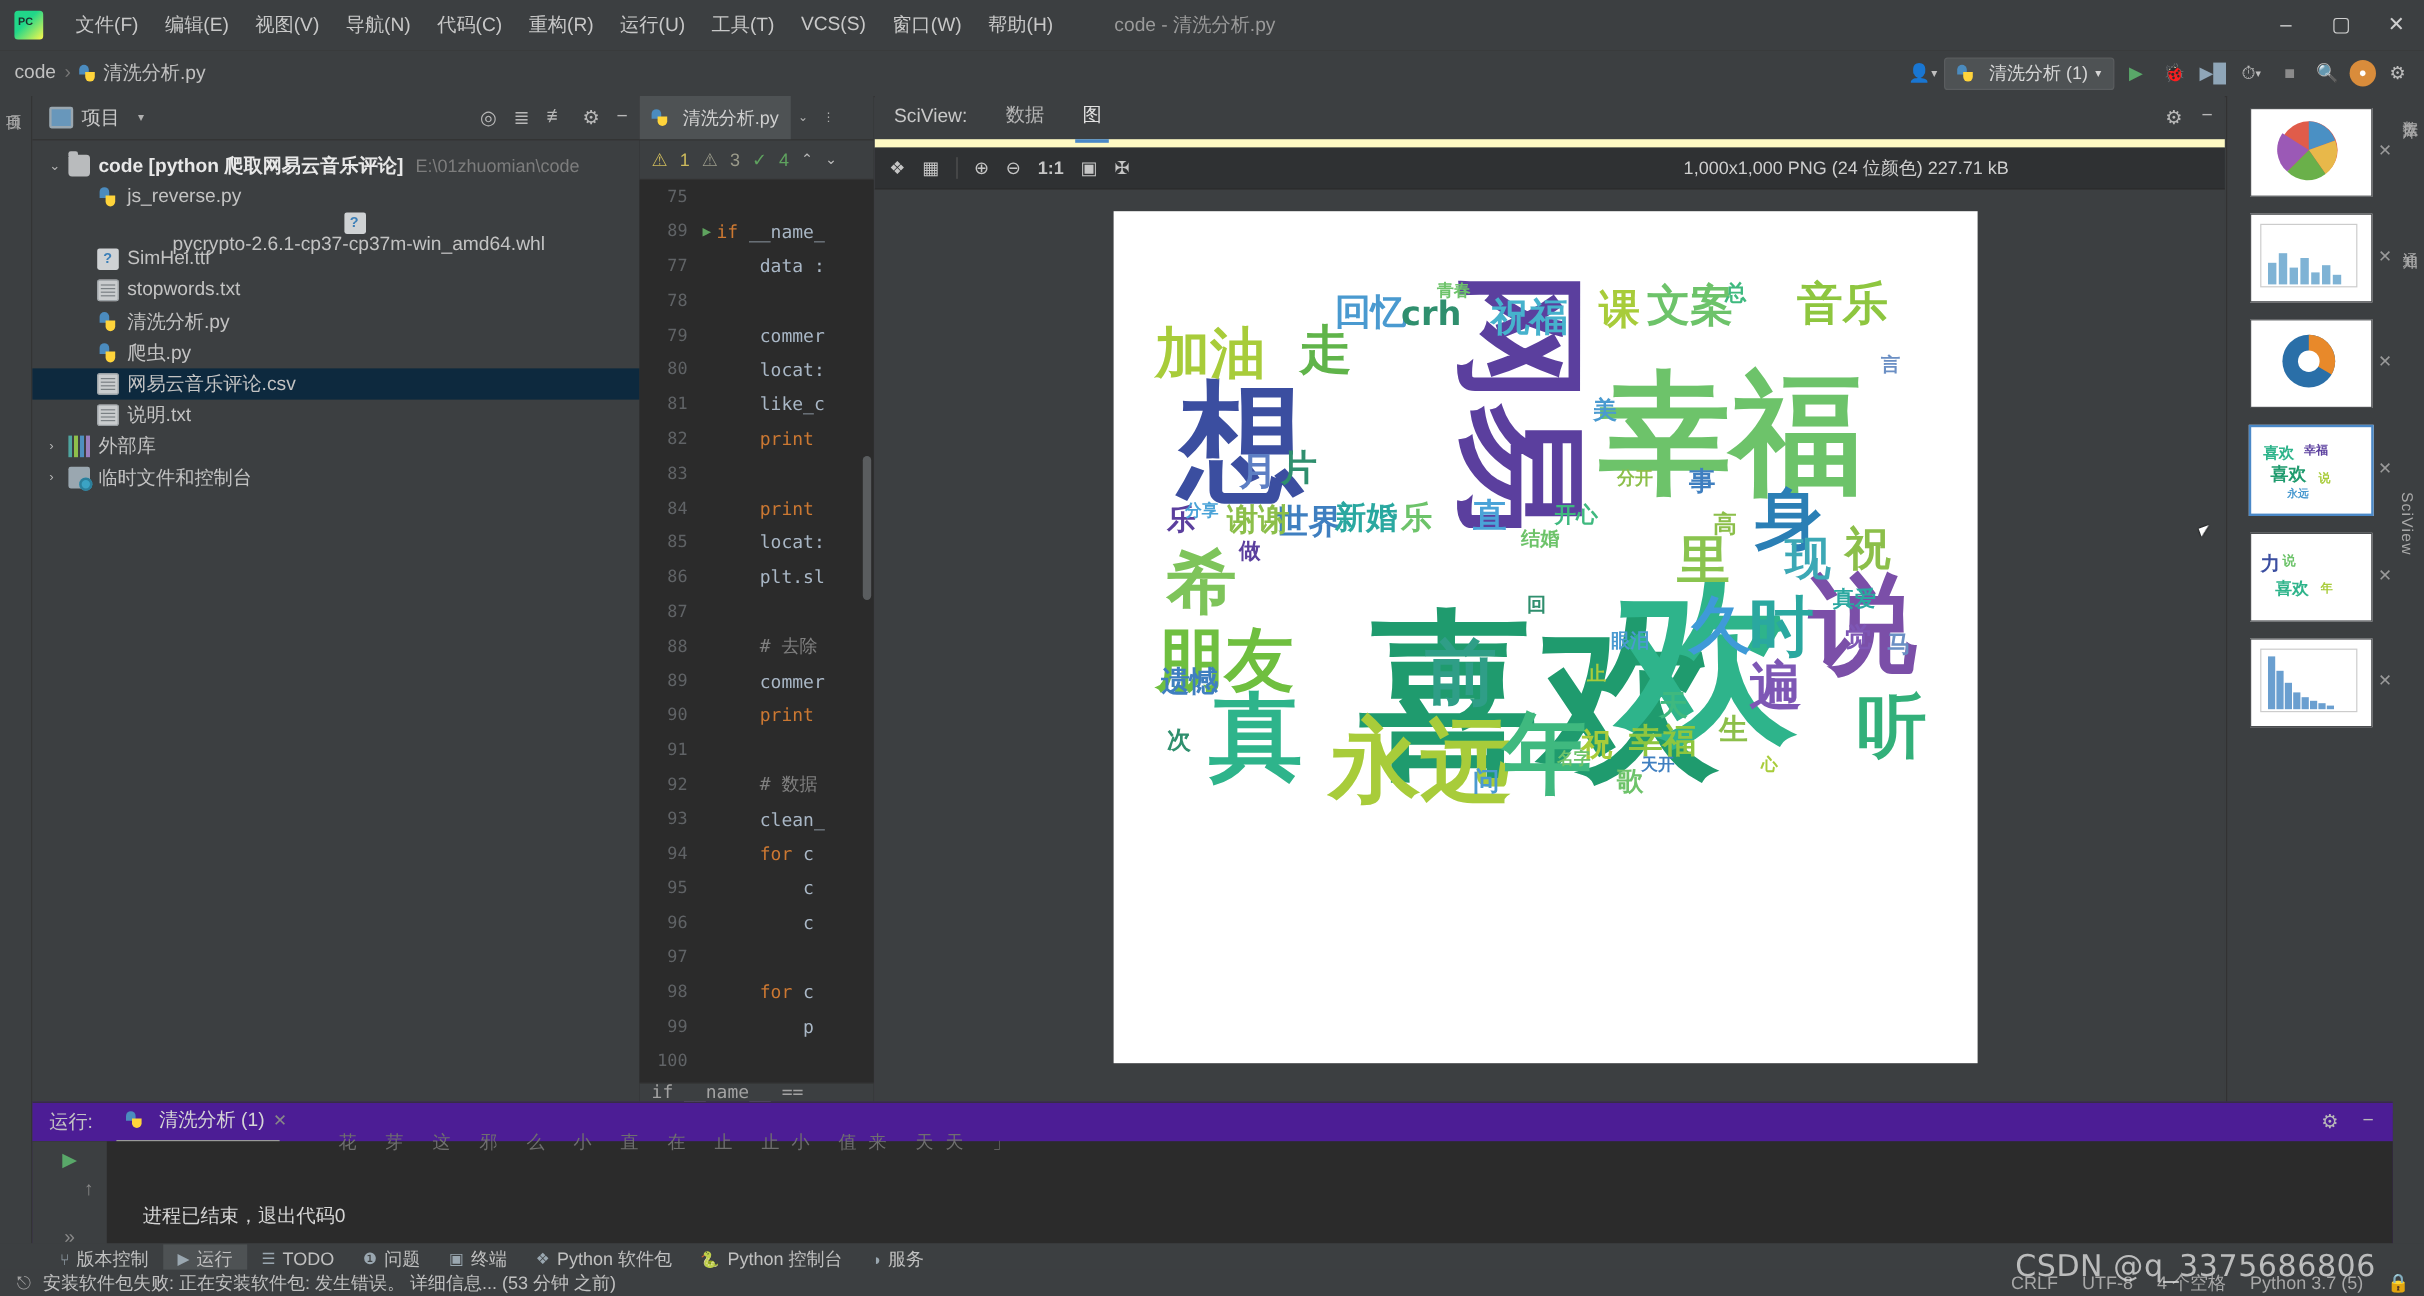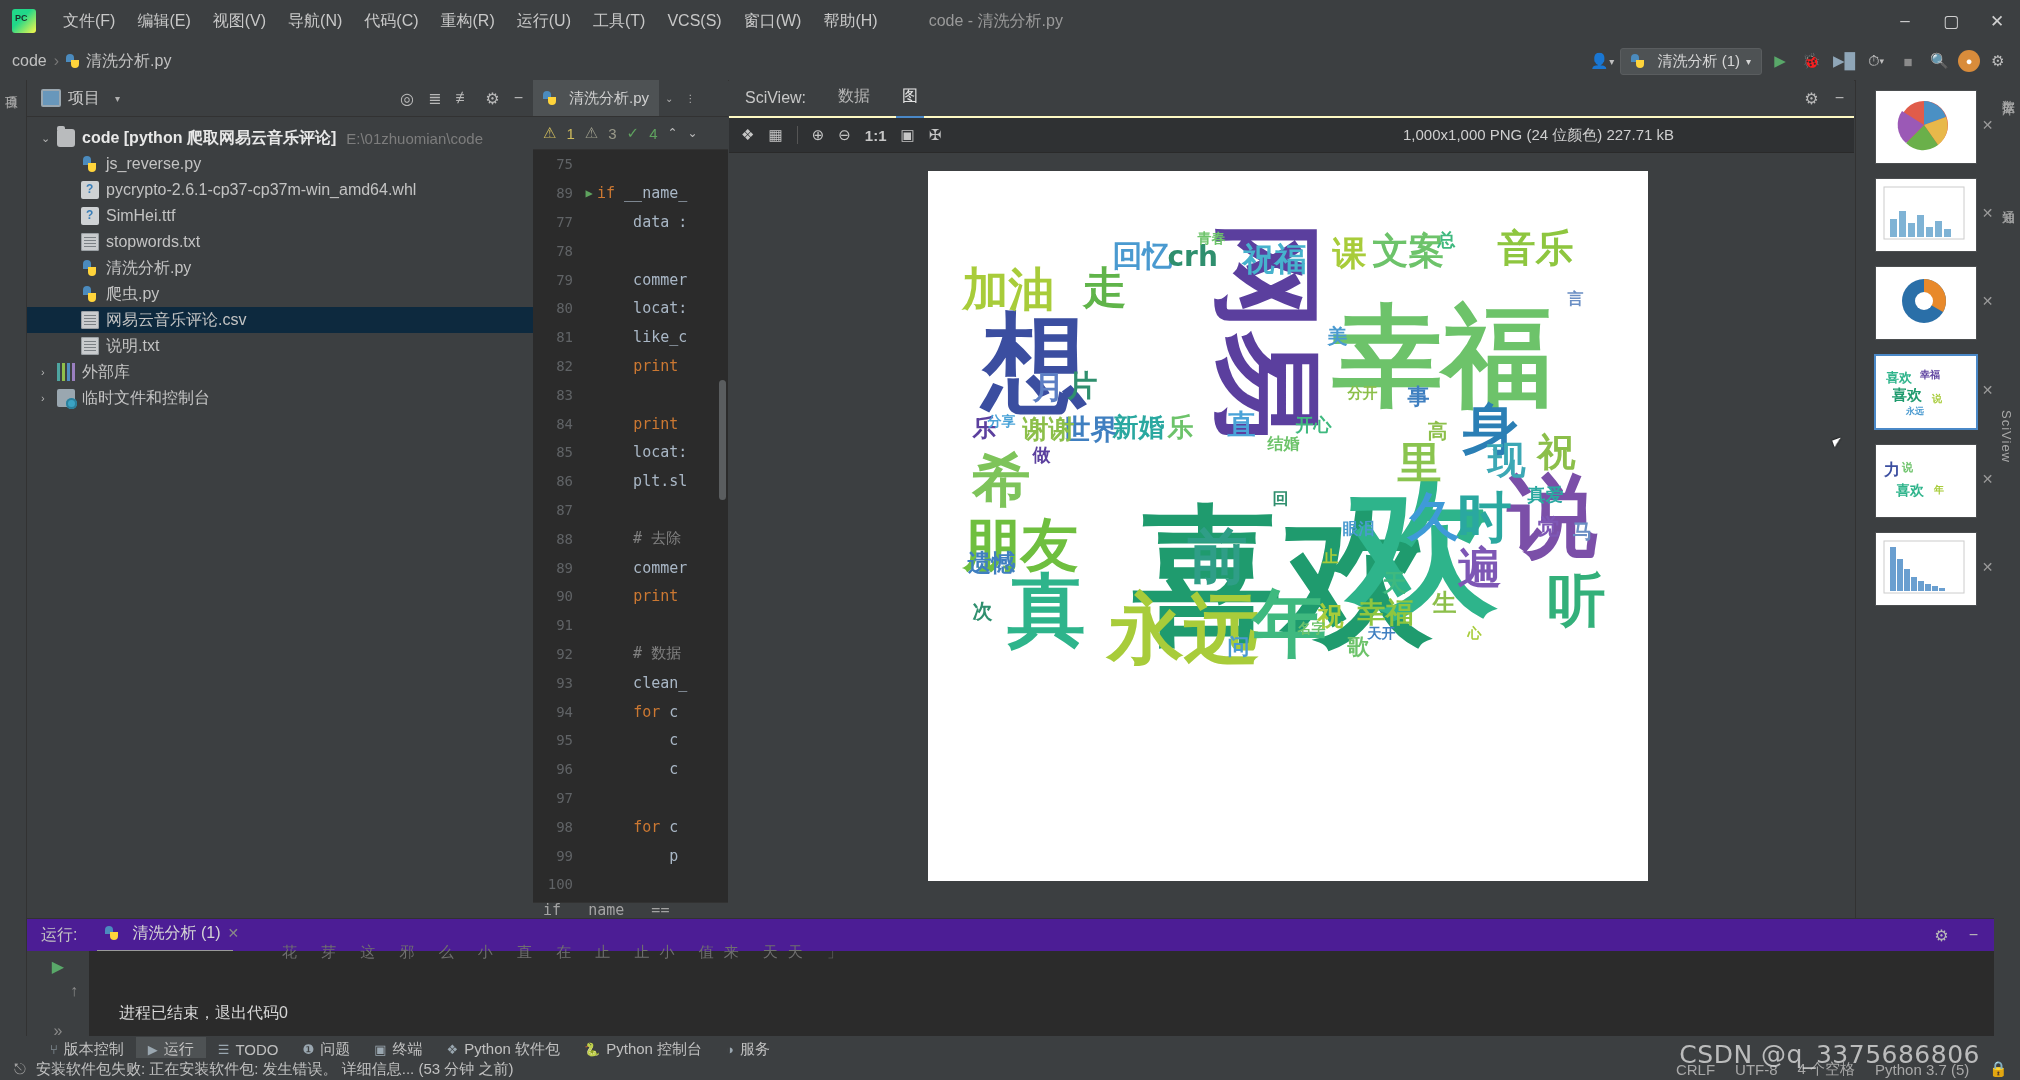--- a/index.html
+++ b/index.html
@@ -92,21 +92,21 @@
   .mark{width:16px;flex:0 0 16px;text-align:center;color:#5fa35f;font-size:12px;}
   .ctext{color:#a9b7c6;white-space:pre;}
   .kw{color:#cc7832;}.cm{color:#808080;}
   .ed-status{height:32px;background:#3c3f41;display:flex;align-items:center;padding-left:10px;
              font-size:15px;color:#a3a3a3;border-top:1px solid #323232;
              font-family:"DejaVu Sans Mono","Liberation Mono",monospace;}
   .vscroll{position:absolute;right:2px;top:230px;width:7px;height:120px;background:#5a5d5f;border-radius:4px;}
 
   
   .sciview{position:absolute;left:729px;top:80px;width:1125px;height:838px;background:#3c3f41;}
-  .sv-head{height:36px;display:flex;align-items:center;border-bottom:2px solid #fef9c3;position:relative;}
+  .sv-head{height:36px;display:flex;align-items:center;border-bottom:7px solid #fef9c3;position:relative;}
   .sv-label{margin-left:16px;font-size:16px;color:#c8c8c8;}
   .sv-tab{margin-left:32px;font-size:16px;color:#b5b5b5;padding-bottom:3px;position:relative;}
   .sv-tab.active{color:#e0e0e0;}
   .sv-tab.active:after{content:"";position:absolute;left:-6px;right:-6px;bottom:-9px;height:3px;background:#4a88c7;}
   .sv-headicons{position:absolute;right:10px;display:flex;gap:16px;color:#b8b8b8;font-size:16px;}
   .sv-toolbar{height:34px;background:#2f3133;display:flex;align-items:center;gap:14px;padding-left:12px;
               font-size:15px;color:#c6c6c6;position:relative;border-bottom:1px solid #2a2a2a;}
   .sv-sep{width:1px;height:18px;background:#555;}
   .sv-info{position:absolute;right:180px;color:#cfcfcf;font-size:15px;white-space:nowrap;}
   .sv-canvas{position:relative;height:768px;background:#3c3f41;overflow:hidden;}
@@ -238,21 +238,21 @@
           <span class="arrow">⌄</span>
           <span class="ico folder"></span>
           <span class="lbl"><b>code [python 爬取网易云音乐评论]</b></span>
           <span class="path">E:\01zhuomian\code</span>
         </div>
         <div class="row" style="padding-left: 38px;">
           <span class="arrow"></span>
           <span class="ico py"></span>
           <span class="lbl">js_reverse.py</span>
         </div>
-        <div class="row" style="padding-left: 38px;">
+        <div class="row" style="padding-left: 38px; flex-direction: column;">
           <span class="arrow"></span>
           <span class="ico unk"></span>
           <span class="lbl">pycrypto-2.6.1-cp37-cp37m-win_amd64.whl</span>
         </div>
         <div class="row" style="padding-left: 38px; text-align: center;">
           <span class="arrow"></span>
           <span class="ico unk"></span>
           <span class="lbl">SimHei.ttf</span>
         </div>
         <div class="row" style="padding-left: 38px;">

